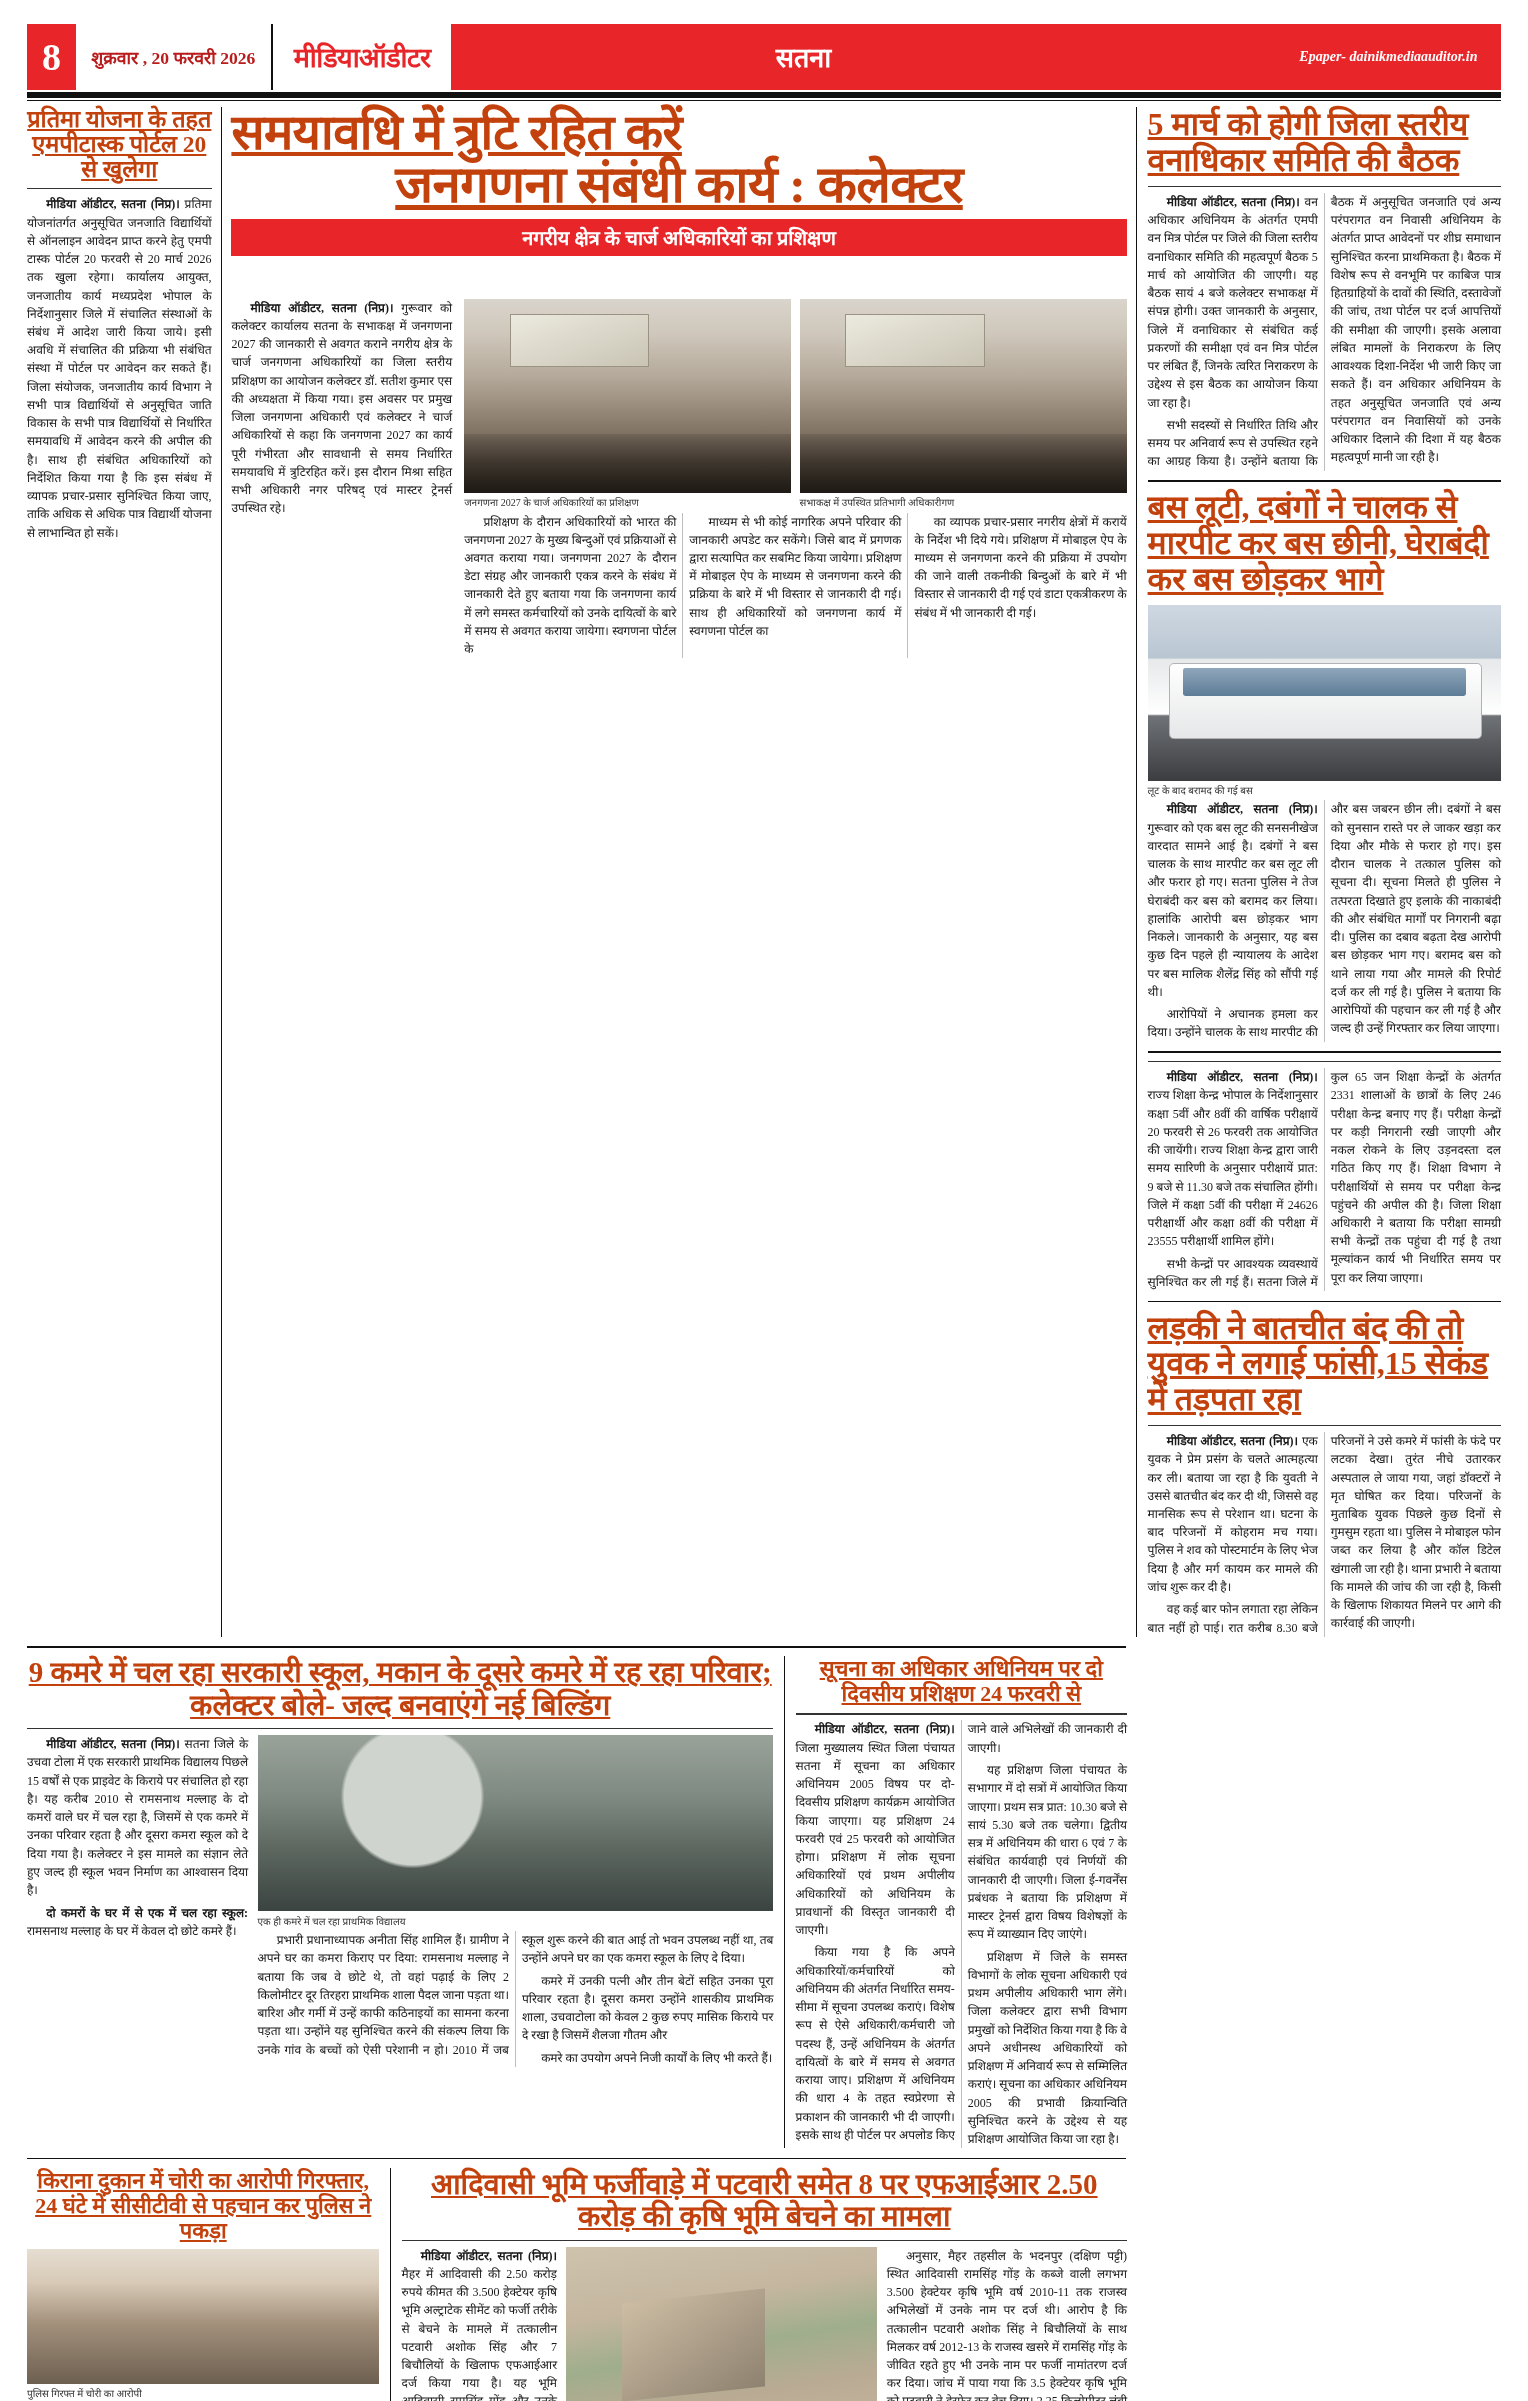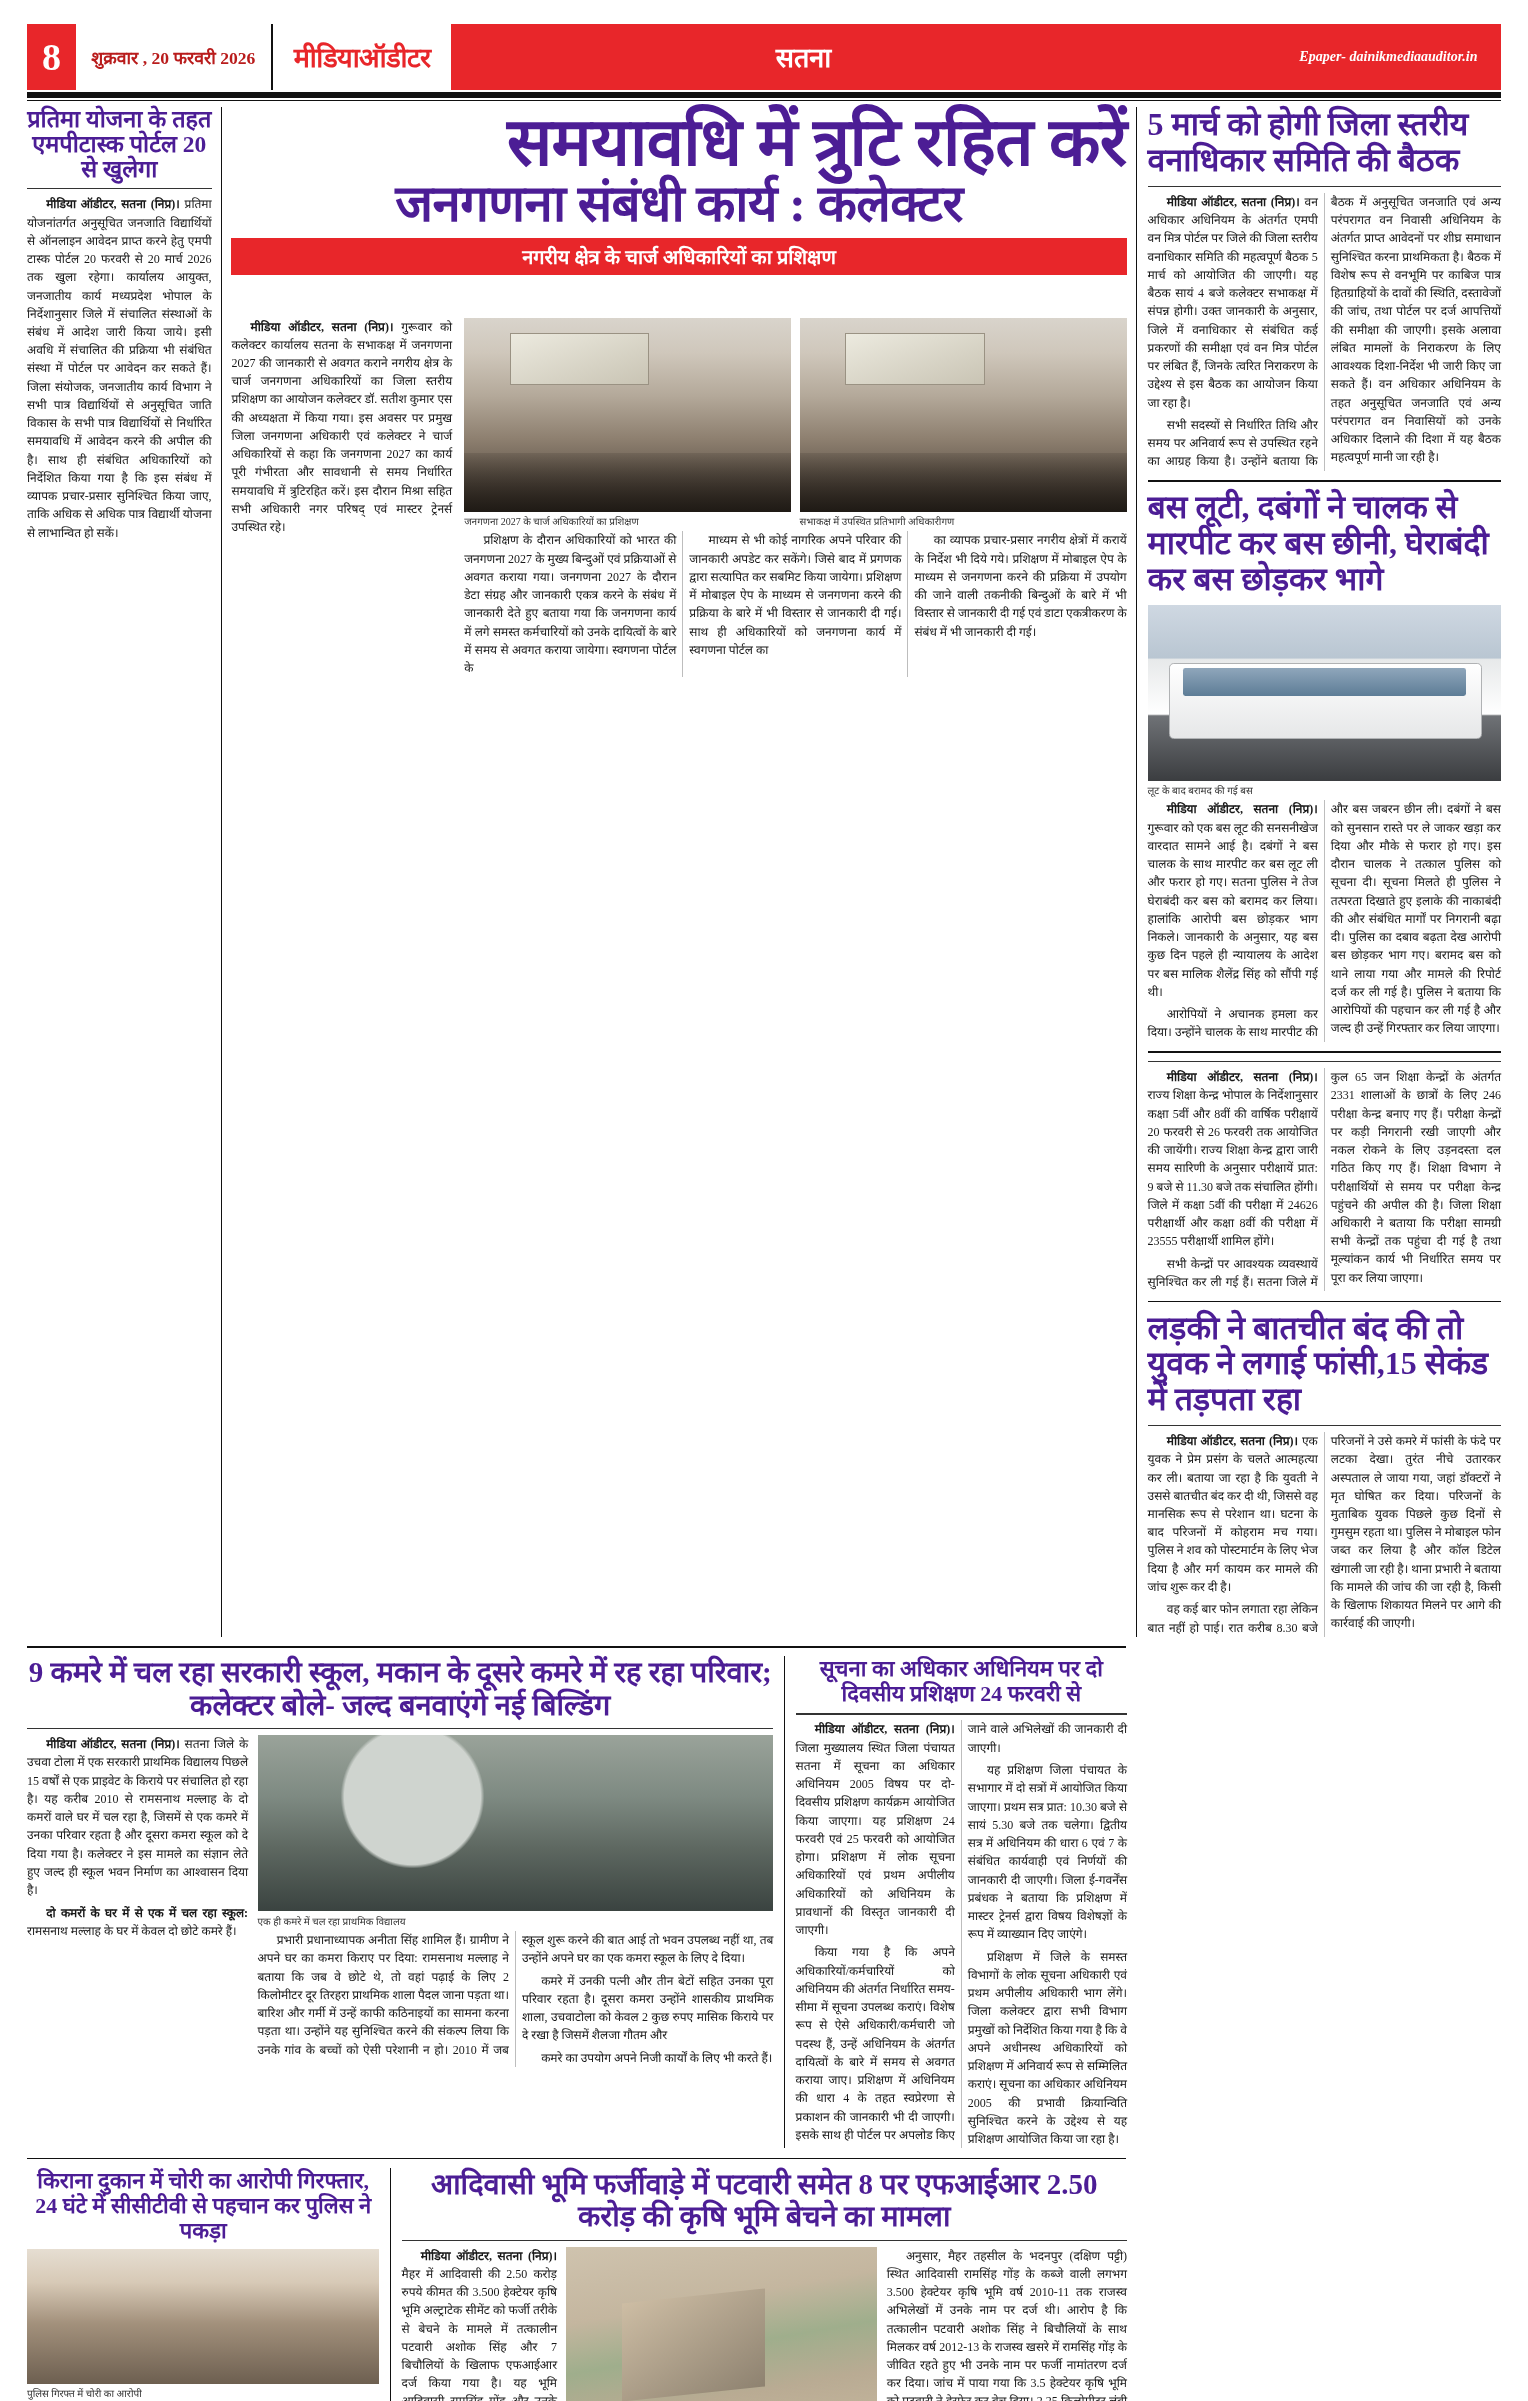--- a/index.html
+++ b/index.html
@@ -40,22 +40,22 @@
   .epaper { font-size:14px; font-weight:700; font-style:italic; }
   .rule-thick { height:5.9px; background:#111; margin-top:2.4px; }
   .rule-thin  { height:1.8px;  background:#111; margin-top:1.8px; }
 
   
   .cols { display:flex; gap:0; margin-top:5.9px; }
   .col-left  { width: 194px; padding-right:9.4px; }
   .col-mid   { flex:1; padding:0 9.4px; border-left:1.8px solid #111; border-right:1.8px solid #111; }
   .col-right { width: 364px; padding-left:10.6px; }
 
-  .hl { font-weight:700; line-height:1.05; color:#4c1d95; }
-  .hl-lead    { font-size: 67px; text-align:right; letter-spacing:-0.6px; }
+  .hl { font-weight:700; line-height:1.05; color:#c2410c;text-decoration:underline; }
+  .hl-lead    { font-size: 49px; text-align:left; letter-spacing:-0.6px; }
   .hl-lead2   { font-size: 51px;  text-align:center; letter-spacing:-0.6px; }
   .hl-sec     { font-size: 23.5px; text-align:center; }
   .hl-right   { font-size: 32px; text-align:left; line-height:1.12; }
   .hl-mid     { font-size: 29px; text-align:center; line-height:1.12; }
   .hl-mid-sm  { font-size: 22px; text-align:center; line-height:1.14; }
 
   .redbar {
     background:#e8262a; color:#fff; text-align:center;
     font-size:20px; font-weight:700; padding:4.7px 5.9px; margin:7px 0 5.9px;
   }

